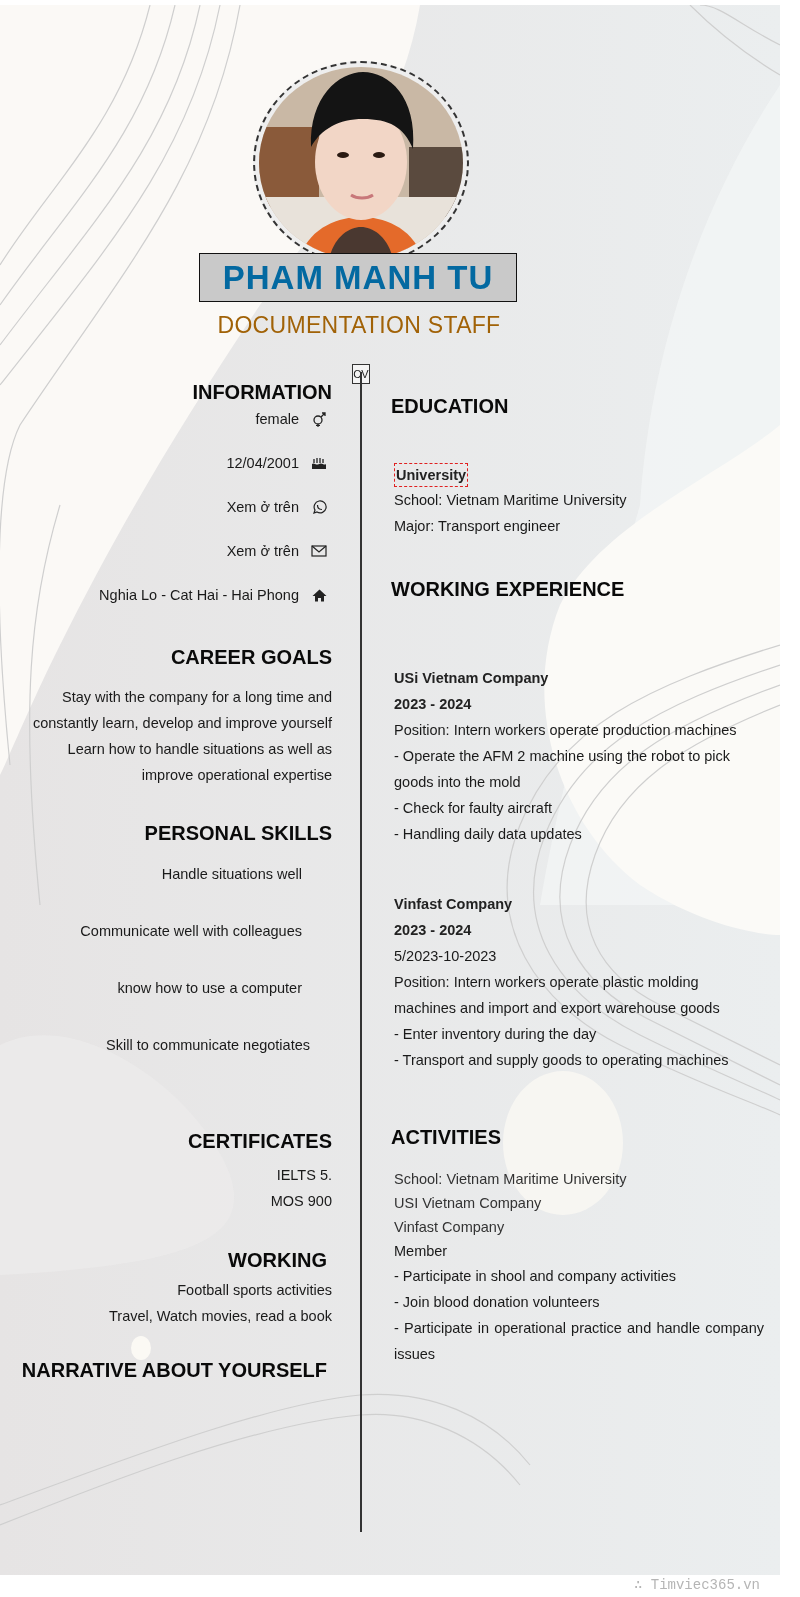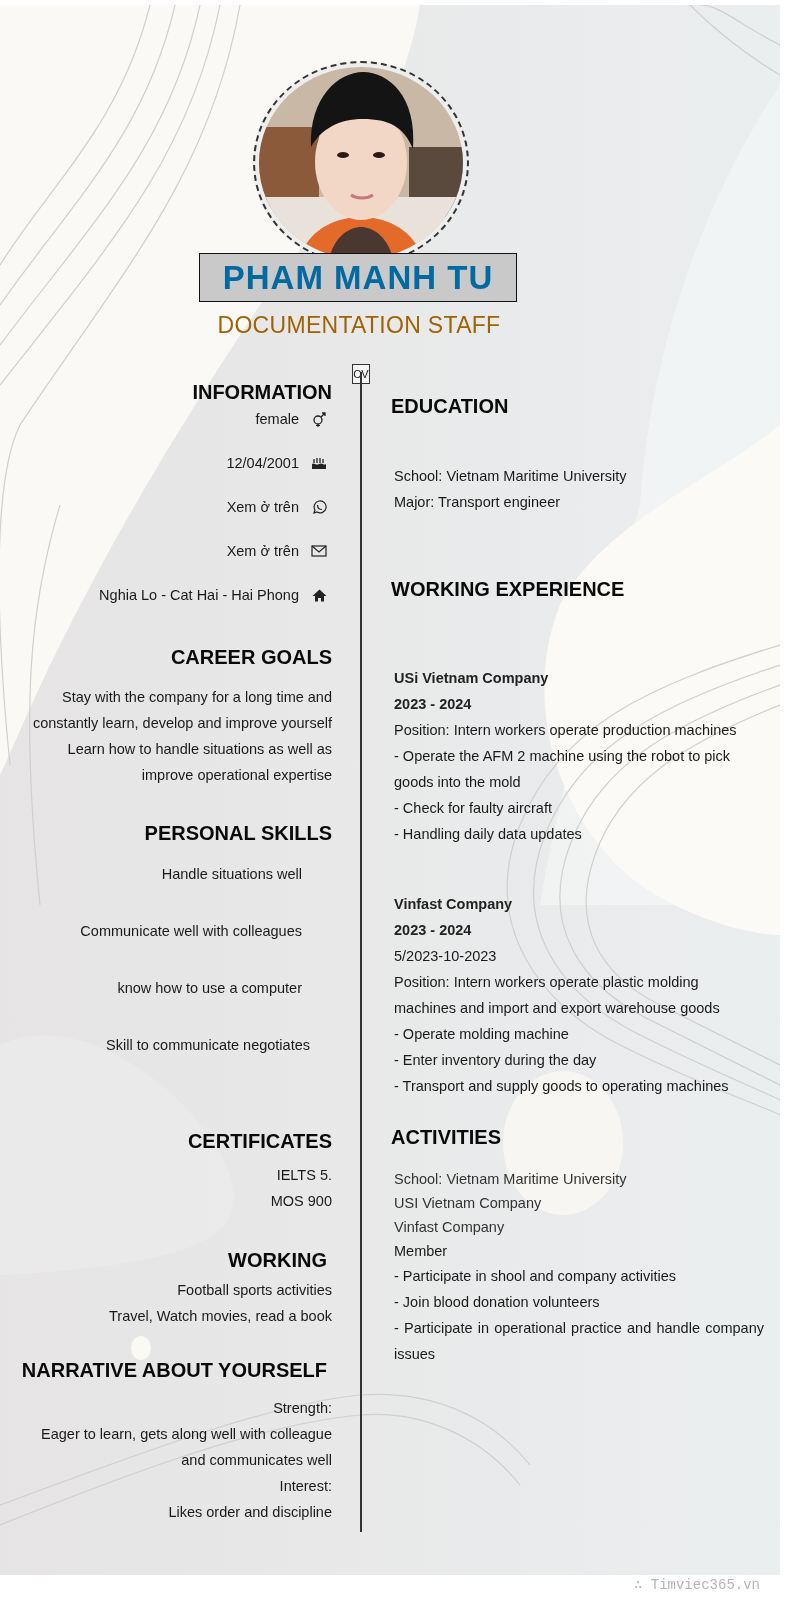--- a/index.html
+++ b/index.html
@@ -151,49 +151,42 @@
     <div class="txt">MOS 900</div>
   </div>
 
   <div class="left-col h2" style="top:1244px; right:453px;">WORKING</div>
   <div class="left-col" style="top:1272px;">
     <div class="txt">Football sports activities</div>
     <div class="txt">Travel, Watch movies, read a book</div>
   </div>
 
   <div class="left-col h2" style="top:1354px; right:453px;">NARRATIVE ABOUT YOURSELF</div>
-  <div class="left-col" style="top:1390px;">
-    <div class="txt">Strength:</div>
-    <div class="txt">Eager to learn, gets along well with colleague</div>
-    <div class="txt">and communicates well</div>
-    <div class="txt">Interest:</div>
-    <div class="txt">Likes order and discipline</div>
-  </div>
 
   <div class="right-col h2" style="top:390px; left:391px;">EDUCATION</div>
   <div class="right-col" style="top:458px;">
+    <div><span class="univ">University</span></div>
     <div class="rtxt">School: Vietnam Maritime University</div>
     <div class="rtxt">Major: Transport engineer</div>
   </div>
 
   <div class="right-col h2" style="top:573px; left:391px;">WORKING EXPERIENCE</div>
   <div class="right-col" style="top:660px;">
     <div class="rtxt bold">USi Vietnam Company</div>
     <div class="rtxt bold">2023 - 2024</div>
     <div class="rtxt">Position: Intern workers operate production machines</div>
     <div class="rtxt">- Operate the AFM 2 machine using the robot to pick goods into the mold</div>
     <div class="rtxt">- Check for faulty aircraft</div>
     <div class="rtxt">- Handling daily data updates</div>
   </div>
   <div class="right-col" style="top:886px;">
     <div class="rtxt bold">Vinfast Company</div>
     <div class="rtxt bold">2023 - 2024</div>
     <div class="rtxt">5/2023-10-2023</div>
     <div class="rtxt">Position: Intern workers operate plastic molding machines and import and export warehouse goods</div>
-    <div class="rtxt">- Operate molding machine</div>
     <div class="rtxt">- Enter inventory during the day</div>
     <div class="rtxt">- Transport and supply goods to operating machines</div>
   </div>
 
   <div class="right-col h2" style="top:1121px; left:391px;">ACTIVITIES</div>
   <div class="right-col" style="top:1162px;">
     <div class="rtxt" style="color:#333; line-height:24px;">School: Vietnam Maritime University</div>
     <div class="rtxt" style="color:#333; line-height:24px;">USI Vietnam Company</div>
     <div class="rtxt" style="color:#333; line-height:24px;">Vinfast Company</div>
     <div class="rtxt" style="line-height:24px;">Member</div>

